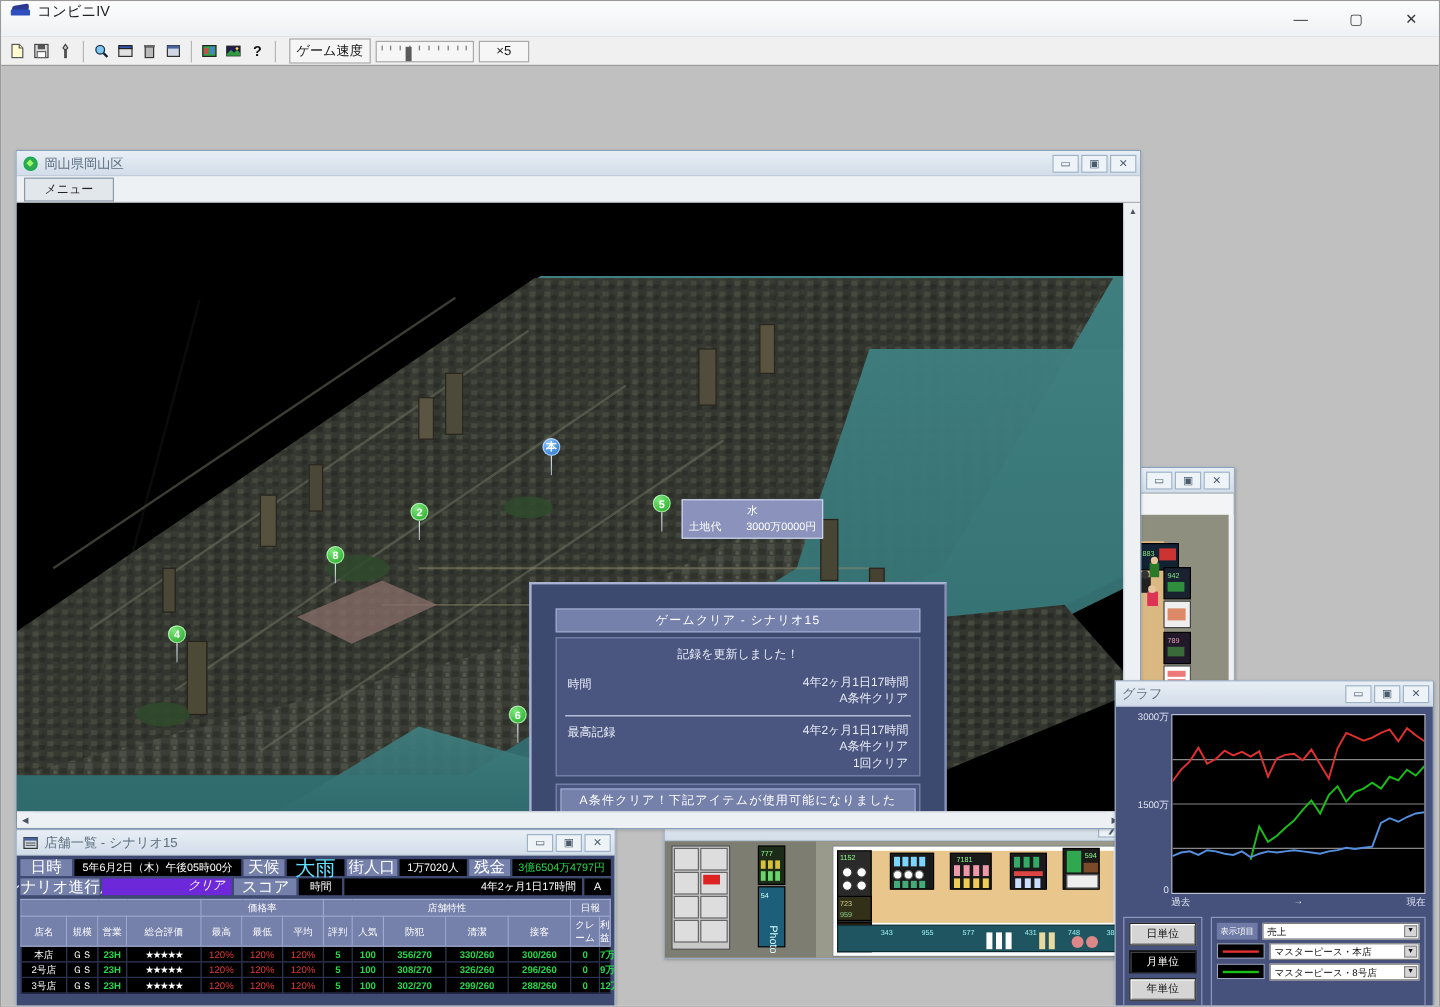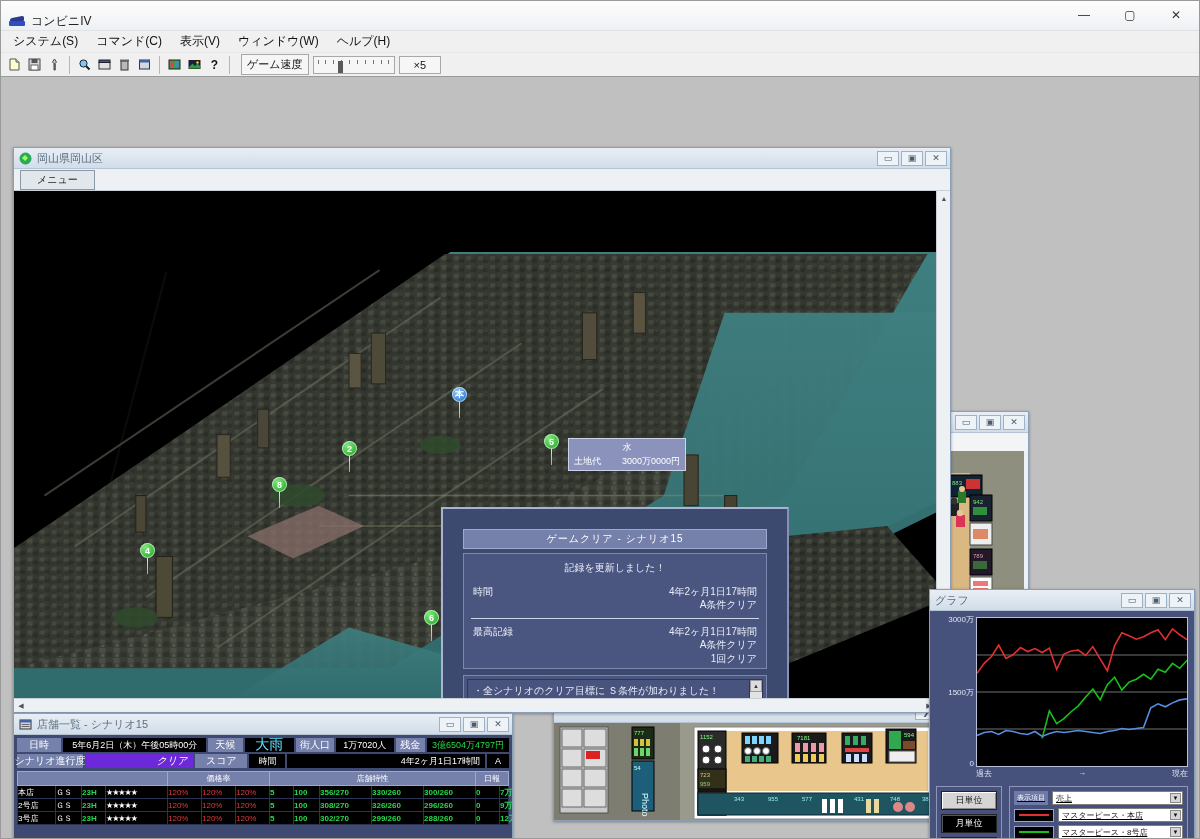--- a/index.html
+++ b/index.html
@@ -5,21 +5,21 @@
   * { box-sizing: border-box; margin:0; padding:0; }
   html,body { width:1200px; height:839px; overflow:hidden;
     font-family:"Liberation Sans","DejaVu Sans",sans-serif; }
   body { background:#c0c0c0; position:relative; }
 
   
   #app-window { position:absolute; inset:0; background:#f0f0f0;
     border:1px solid #9a9a9a; display:flex; flex-direction:column; }
 
   .titlebar { height:30px; background:linear-gradient(#fdfdfd,#eef1f4);
-    border-bottom:1px solid #dfe3e6; display:flex; align-items:flex-end;
+    border-bottom:1px solid #dfe3e6; display:flex; align-items:flex-start;
     padding:0 0 0 8px; flex:0 0 auto; }
   .titlebar .tb-icon { width:16px; height:16px; margin-right:6px; position:relative; }
   .tb-icon .top { position:absolute; left:1px; top:3px; width:14px; height:6px;
     background:#2b3a8f; transform:skewY(-10deg); border-radius:2px; }
   .tb-icon .bot { position:absolute; left:0px; top:7px; width:16px; height:5px;
     background:#2e4fbd; border-radius:1px; }
   .titlebar .tb-title { font-size:12px; color:#222; }
   .win-controls { margin-left:auto; display:flex; height:30px; }
   .win-btn { width:46px; height:30px; display:flex; align-items:center;
     justify-content:center; font-size:12px; color:#333; }
@@ -142,51 +142,51 @@
   .ctrl-area { display:flex; gap:7px; margin-top:7px; }
   .unit-col { width:66px; border:1px solid #8d96bb; padding:4px;
     display:flex; flex-direction:column; gap:4px; }
   .unit-btn { background:#d5d5d5; border:1px solid #222;
     box-shadow:inset 1px 1px 0 #fff, inset -1px -1px 0 #8a8a8a;
     font-size:9px; text-align:center; padding:2px 0; color:#111; }
   .unit-btn.active { background:#000; color:#fff;
     box-shadow:inset 1px 1px 0 #555; }
   .series-col { flex:1 1 auto; border:1px solid #8d96bb; padding:4px;
     display:flex; flex-direction:column; gap:3px; }
-  .series-row { display:flex; align-items:center; gap:4px;text-decoration:underline; }
+  .series-row { display:flex; gap:4px; }
   .sr-label { font-size:7px; background:#6f7aa6; color:#fff; padding:2px 3px;
     white-space:nowrap; }
   .swatch { width:40px; height:13px; background:#000; border:1px solid #9aa3c4;
     display:flex; align-items:center; justify-content:center; }
   .swatch i { display:block; width:30px; height:2px; }
   .combo { flex:1 1 auto; height:14px; background:#fff; border:1px solid #7f7f7f;
     display:flex; align-items:center; font-size:8px; color:#111; padding-left:3px;
     position:relative; }
   .combo .arrow { position:absolute; right:1px; top:1px; width:11px; height:10px;
     background:#d6d6d6; border:1px solid #8a8a8a; font-size:6px;
     display:flex; align-items:center; justify-content:center; }
 
   
   #list-window { left:12px; top:636px; width:500px; height:203px; }
   .list-body { flex:1 1 auto; background:#3f4a72; padding:3px; overflow:hidden; }
   .status-grid { display:flex; flex-direction:column; gap:2px; margin-bottom:3px; }
   .srow { display:flex; gap:2px; align-items:stretch; height:14px; }
-  .tag { background:#7580ab; color:#fff; font-size:10px; display:flex;
+  .tag { background:#7580ab; color:#fff; font-size:13px; display:flex;
     align-items:center; justify-content:center; padding:0 4px; white-space:nowrap; }
   .val { background:#000; font-size:9px; display:flex; align-items:center;
     justify-content:center; padding:0 5px; white-space:nowrap; }
   .val.w { color:#fff; } .val.g { color:#27d84a; } .val.c { color:#63e0ff; }
   .bar { flex:1 1 auto; background:#6d28d9; position:relative; }
   .bar span { position:absolute; right:6px; top:0; font-size:10px; color:#fff;
     line-height:14px; font-style:italic; }
 
   table.store-table { width:100%; border-collapse:collapse; table-layout:fixed; }
   table.store-table th { background:#7580ab; color:#fff; font-size:8px;
     font-weight:normal; border:1px solid #9ea8cd; padding:1px 0; }
-  table.store-table td { background:#000; font-size:8px; text-align:left;
+  table.store-table td { background:#000; font-size:8px; text-align:center;
     border:1px solid #2b3352; padding:0; height:13px; white-space:nowrap; }
   td.c-name { color:#fff; font-size:9px; }
   td.c-g { color:#27d84a;font-weight:bold; }
   td.c-r { color:#e23a3a; }
   td.c-w { color:#fff; }
   td.c-star { color:#fff; letter-spacing:-1px; font-size:9px; }
   td.num-r { text-align:right; padding-right:3px; }
 </style>
 </head>
 <body>
@@ -199,27 +199,20 @@
         <span class="bot"></span>
     </span>
     <span class="tb-title">コンビニIV</span>
     <div class="win-controls">
       <div class="win-btn">—</div>
       <div class="win-btn">▢</div>
       <div class="win-btn close">✕</div>
     </div>
   </div>
 
-  <div class="menubar">
-    <div class="menu-item">システム(S)</div>
-    <div class="menu-item">コマンド(C)</div>
-    <div class="menu-item">表示(V)</div>
-    <div class="menu-item">ウィンドウ(W)</div>
-    <div class="menu-item">ヘルプ(H)</div>
-  </div>
 
   <div class="toolbar">
     <div class="tbtn">
       <svg width="13" height="13" viewBox="0 0 13 13">
           <path d="M2 1h6l3 3v8H2z" fill="#fdfdd0" stroke="#555"></path>
           <path d="M8 1v3h3" fill="#e8e8b0" stroke="#555"></path>
         </svg>
       </div>
     <div class="tbtn">
       <svg width="13" height="13" viewBox="0 0 13 13">
@@ -597,20 +590,21 @@
               <span>最高記録</span>
               <span class="kv-right">
                 <div>4年2ヶ月1日17時間</div>
                 <div>A条件クリア</div>
                 <div>1回クリア</div>
               </span>
             </div>
           </div>
 
           <div class="dlg-panel dlg-sec2">
+            <div class="dlg-header">A条件クリア！下記アイテムが使用可能になりました</div>
             <div class="list-area">
               <div class="list-inner">
                 <div>・全シナリオのクリア目標に Ｓ条件が加わりました！</div>
 
               </div>
               <div class="list-scroll">
                 <div class="ls-arrow">▲</div>
 
               </div>
             </div>
@@ -718,21 +712,21 @@
           <div class="mdi-btn">✕</div>
         </div>
       </div>
       <div class="list-body">
 
         <div class="status-grid">
           <div class="srow">
             <span class="tag" style="width:52px">日時</span>
             <span class="val w" style="width:172px">5年6月2日（木）午後05時00分</span>
             <span class="tag" style="width:40px">天候</span>
-            <span class="val c" style="width:58px;font-size:14px">大雨</span>
+            <span class="val c" style="width:58px;font-size:17px">大雨</span>
             <span class="tag" style="width:42px">街人口</span>
             <span class="val w" style="width:68px">1万7020人</span>
             <span class="tag" style="width:34px">残金</span>
             <span class="val g" style="flex:1 1 auto;justify-content:flex-end">3億6504万4797円</span>
           </div>
           <div class="srow">
             <span class="tag" style="width:66px">シナリオ進行度</span>
             <span class="bar" style="max-width:212px">
               <span>クリア</span>
             </span>
@@ -759,20 +753,36 @@
               <col style="width:52px">
             <col style="width:24px">
               <col>
           </colgroup>
           <thead>
             <tr>
               <th colspan="4"></th>
               <th colspan="3">価格率</th>
               <th colspan="5">店舗特性</th>
               <th colspan="2">日報</th>
+            </tr>
+            <tr>
+              <th>店名</th>
+              <th>規模</th>
+              <th>営業</th>
+              <th>総合評価</th>
+              <th>最高</th>
+              <th>最低</th>
+              <th>平均</th>
+              <th>評判</th>
+              <th>人気</th>
+              <th>防犯</th>
+              <th>清潔</th>
+              <th>接客</th>
+              <th>クレーム</th>
+              <th>利益</th>
             </tr>
           </thead>
           <tbody id="store-tbody">
               <tr>
                 <td class="c-name">本店</td>
                 <td class="c-w">ＧＳ</td>
                 <td class="c-g">23H</td>
                 <td class="c-star">★★★★★</td>
                 <td class="c-r">120%</td>
                 <td class="c-r">120%</td>

